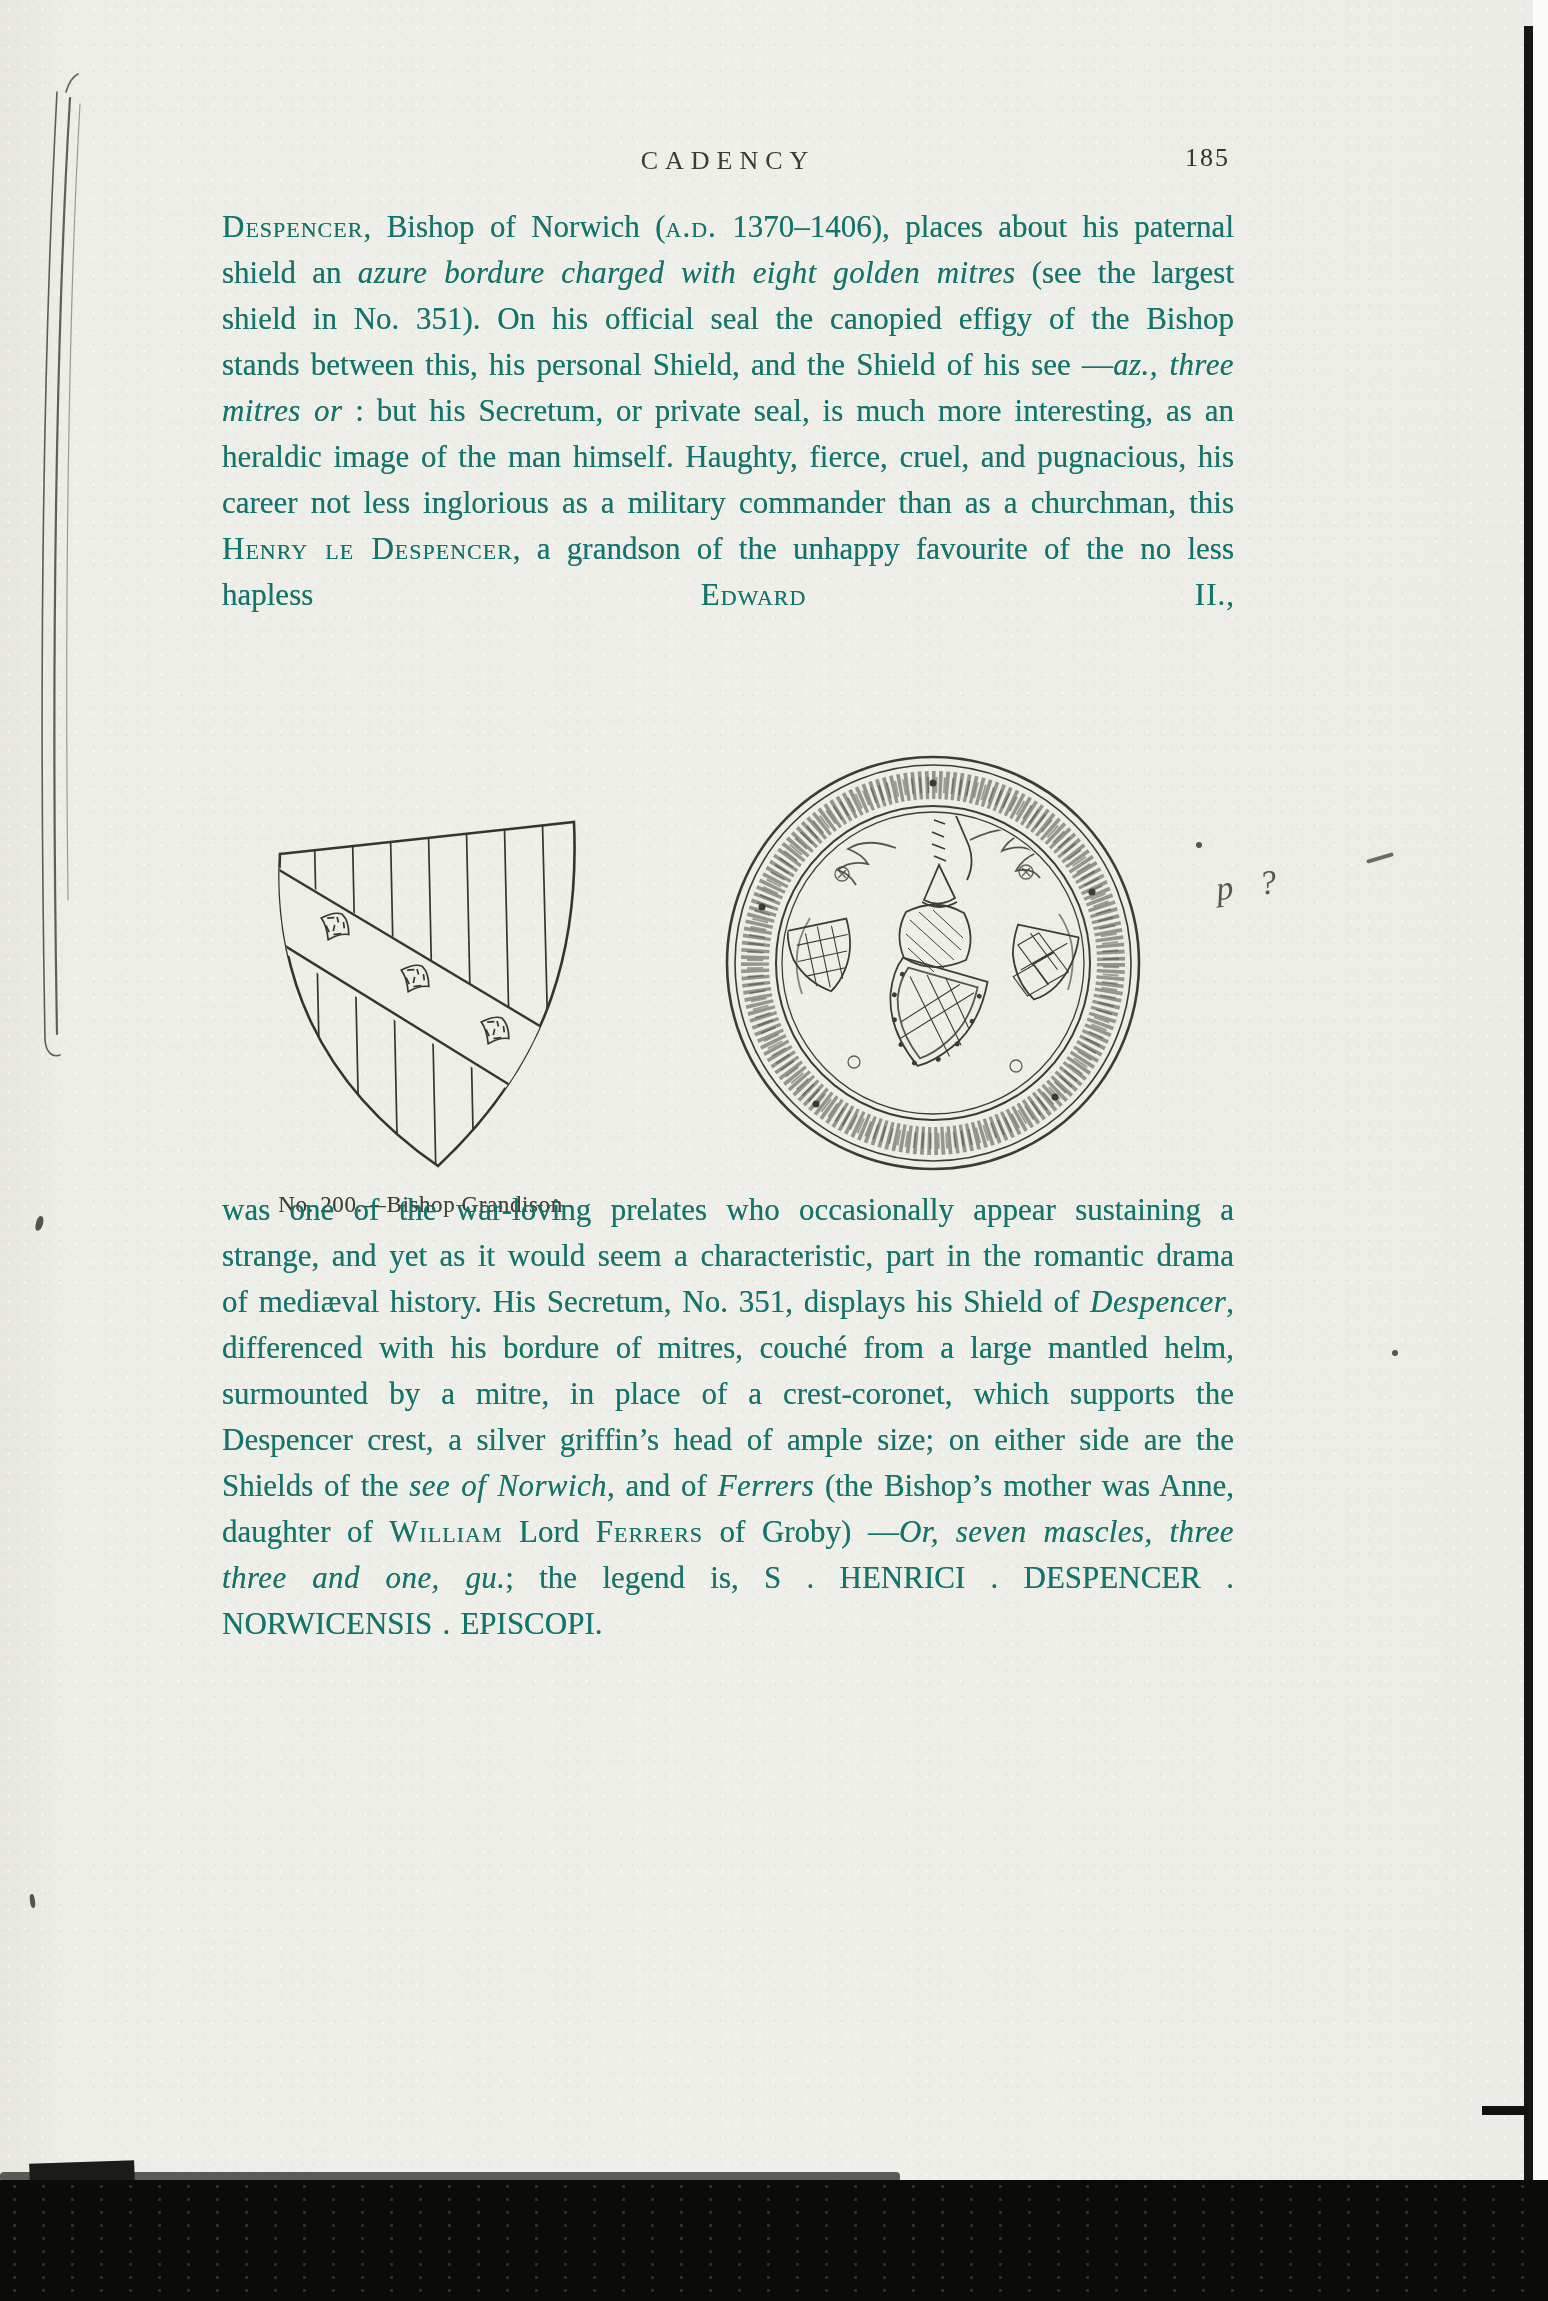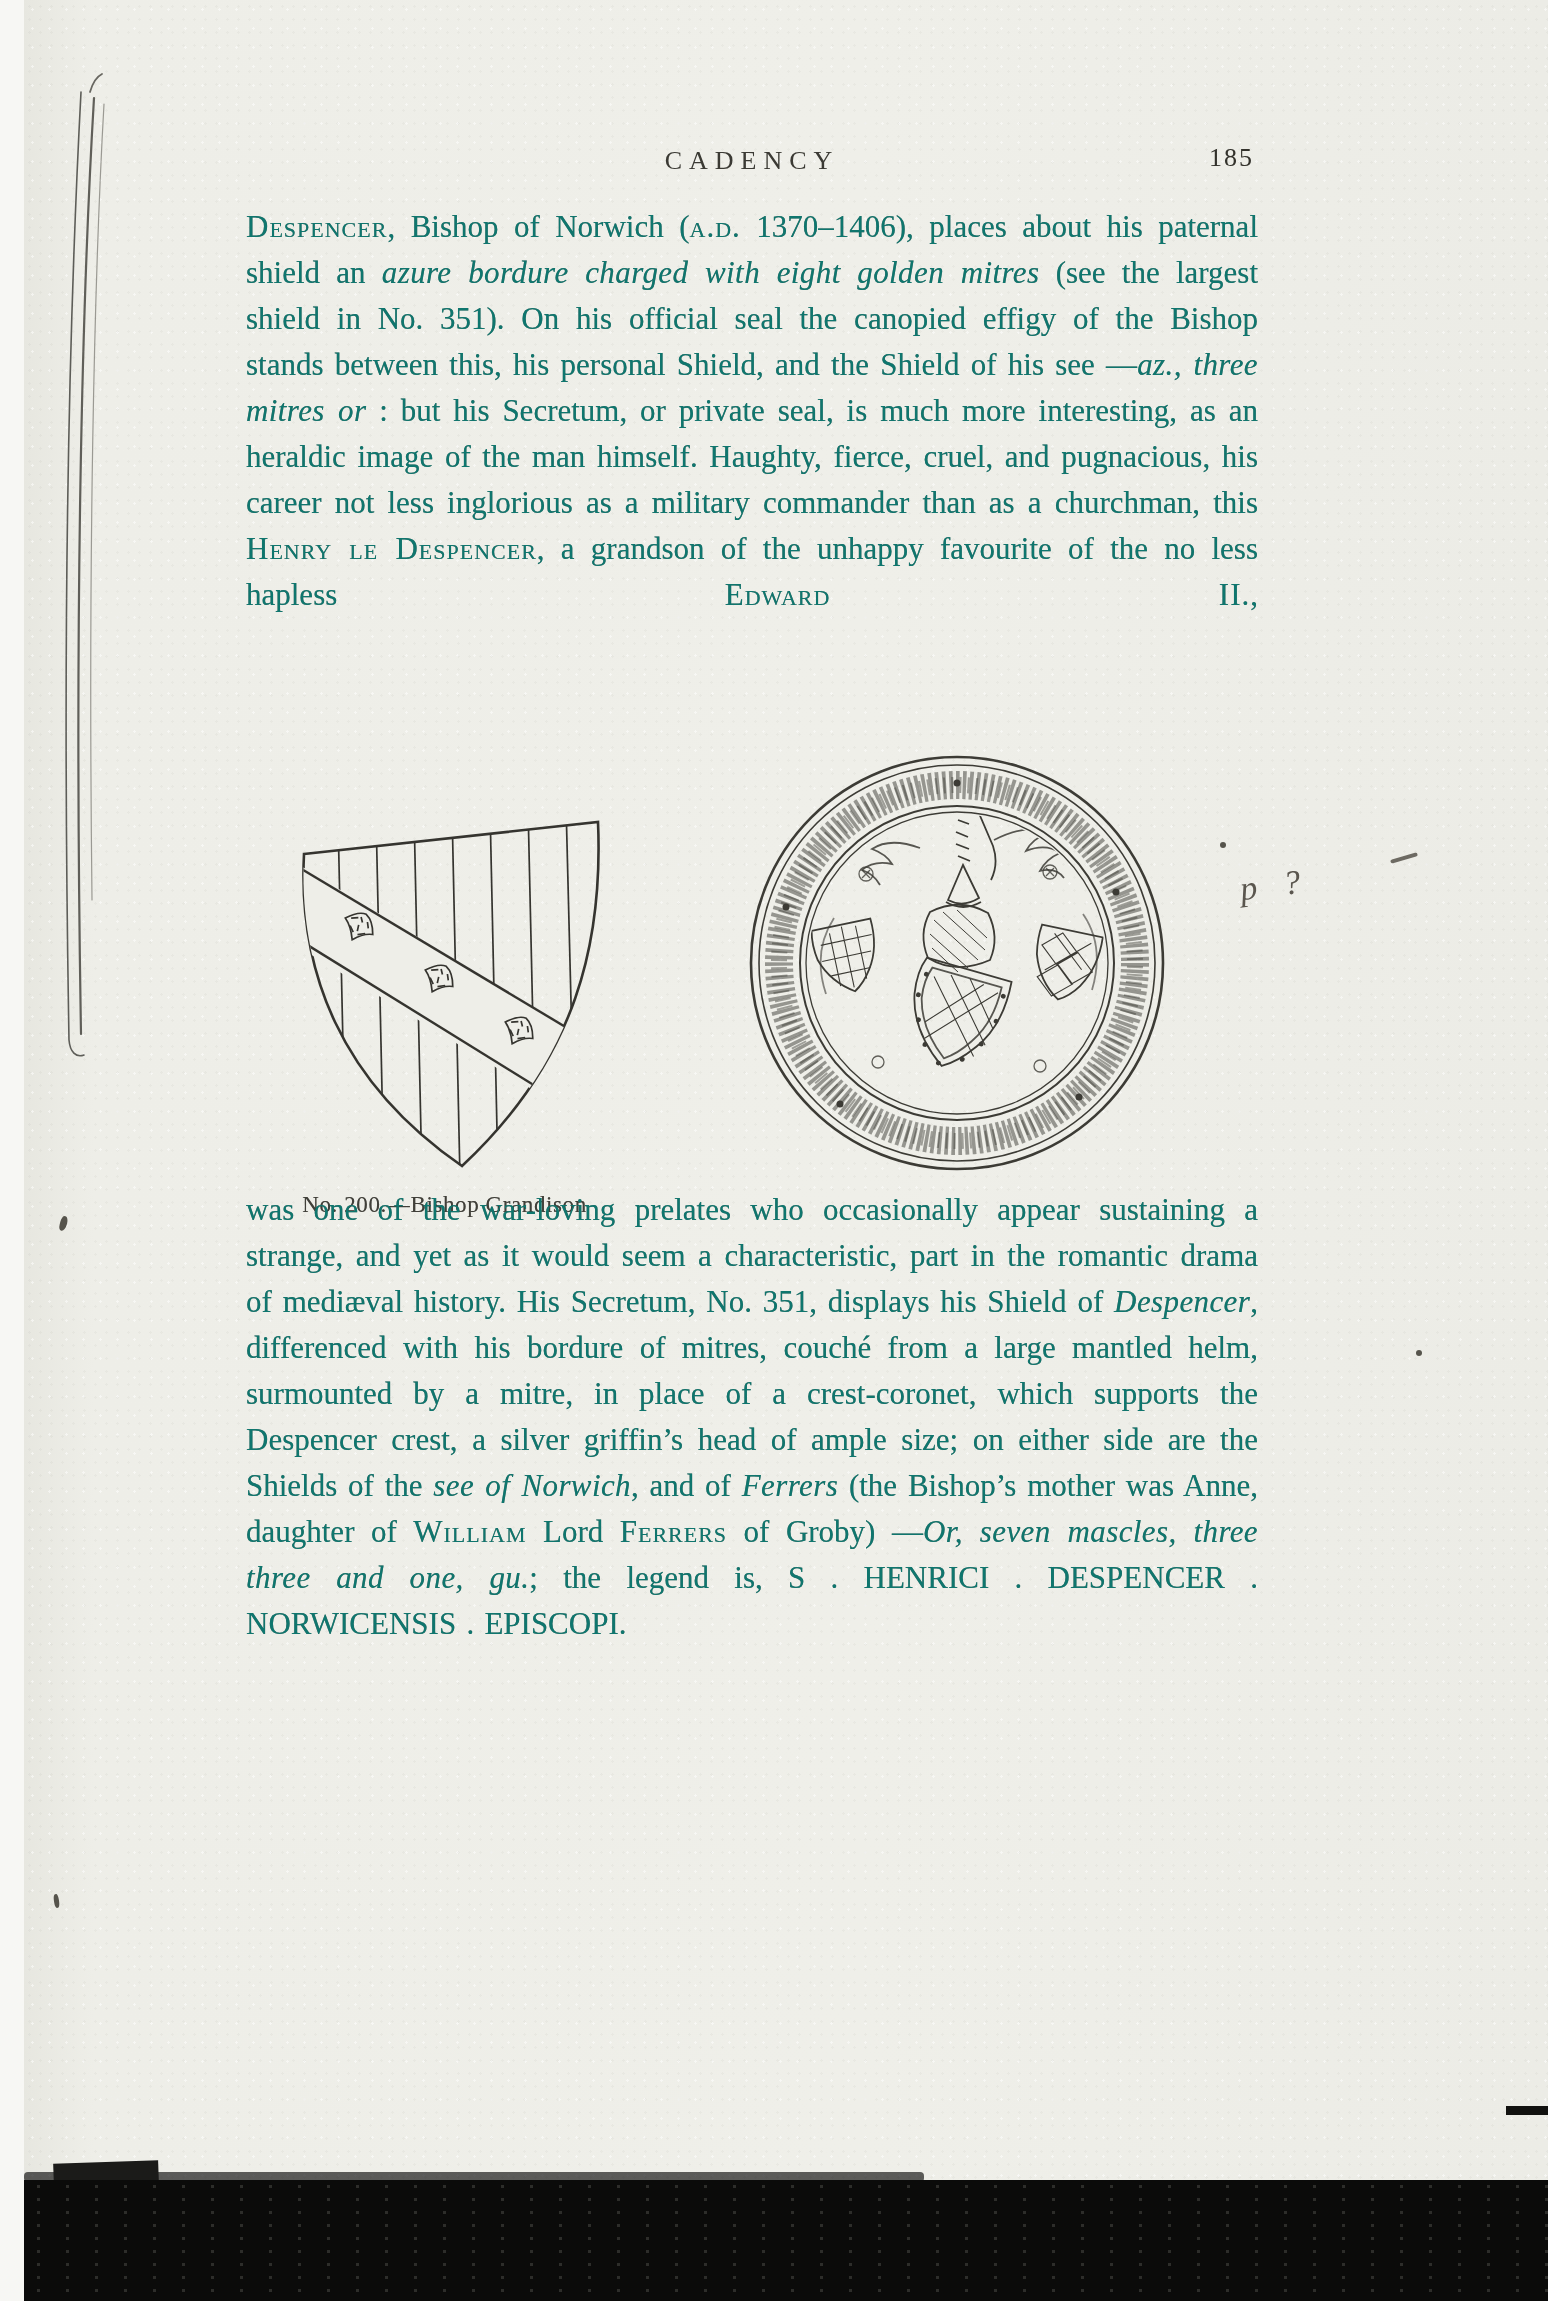--- a/index.html
+++ b/index.html
@@ -1,21 +1,21 @@
 <!DOCTYPE html>
 <html><head>
 <meta charset="utf-8">
 <style>
   html,body{margin:0;padding:0;}
   body{
     width:1548px;height:2301px;position:relative;overflow:hidden;
     background:#f7f7f4;
     font-family:"Liberation Serif", serif;
   }
-  .sheet{position:absolute;inset:0;margin-left:24px;}
+  .sheet{position:absolute;inset:0;}
   .paper{
     position:absolute;inset:0;
     background:linear-gradient(90deg,#e7e7e0 0px,#eeeee8 70px,#efefe9 55%,#ecece6 100%);
   }
   .paper::after{
     content:"";position:absolute;inset:0;
     background-image:radial-gradient(rgba(110,110,100,0.05) 1px,transparent 1.3px),
                      radial-gradient(rgba(255,255,255,0.5) 1px,transparent 1.3px);
     background-size:11px 13px,17px 19px;
   }

